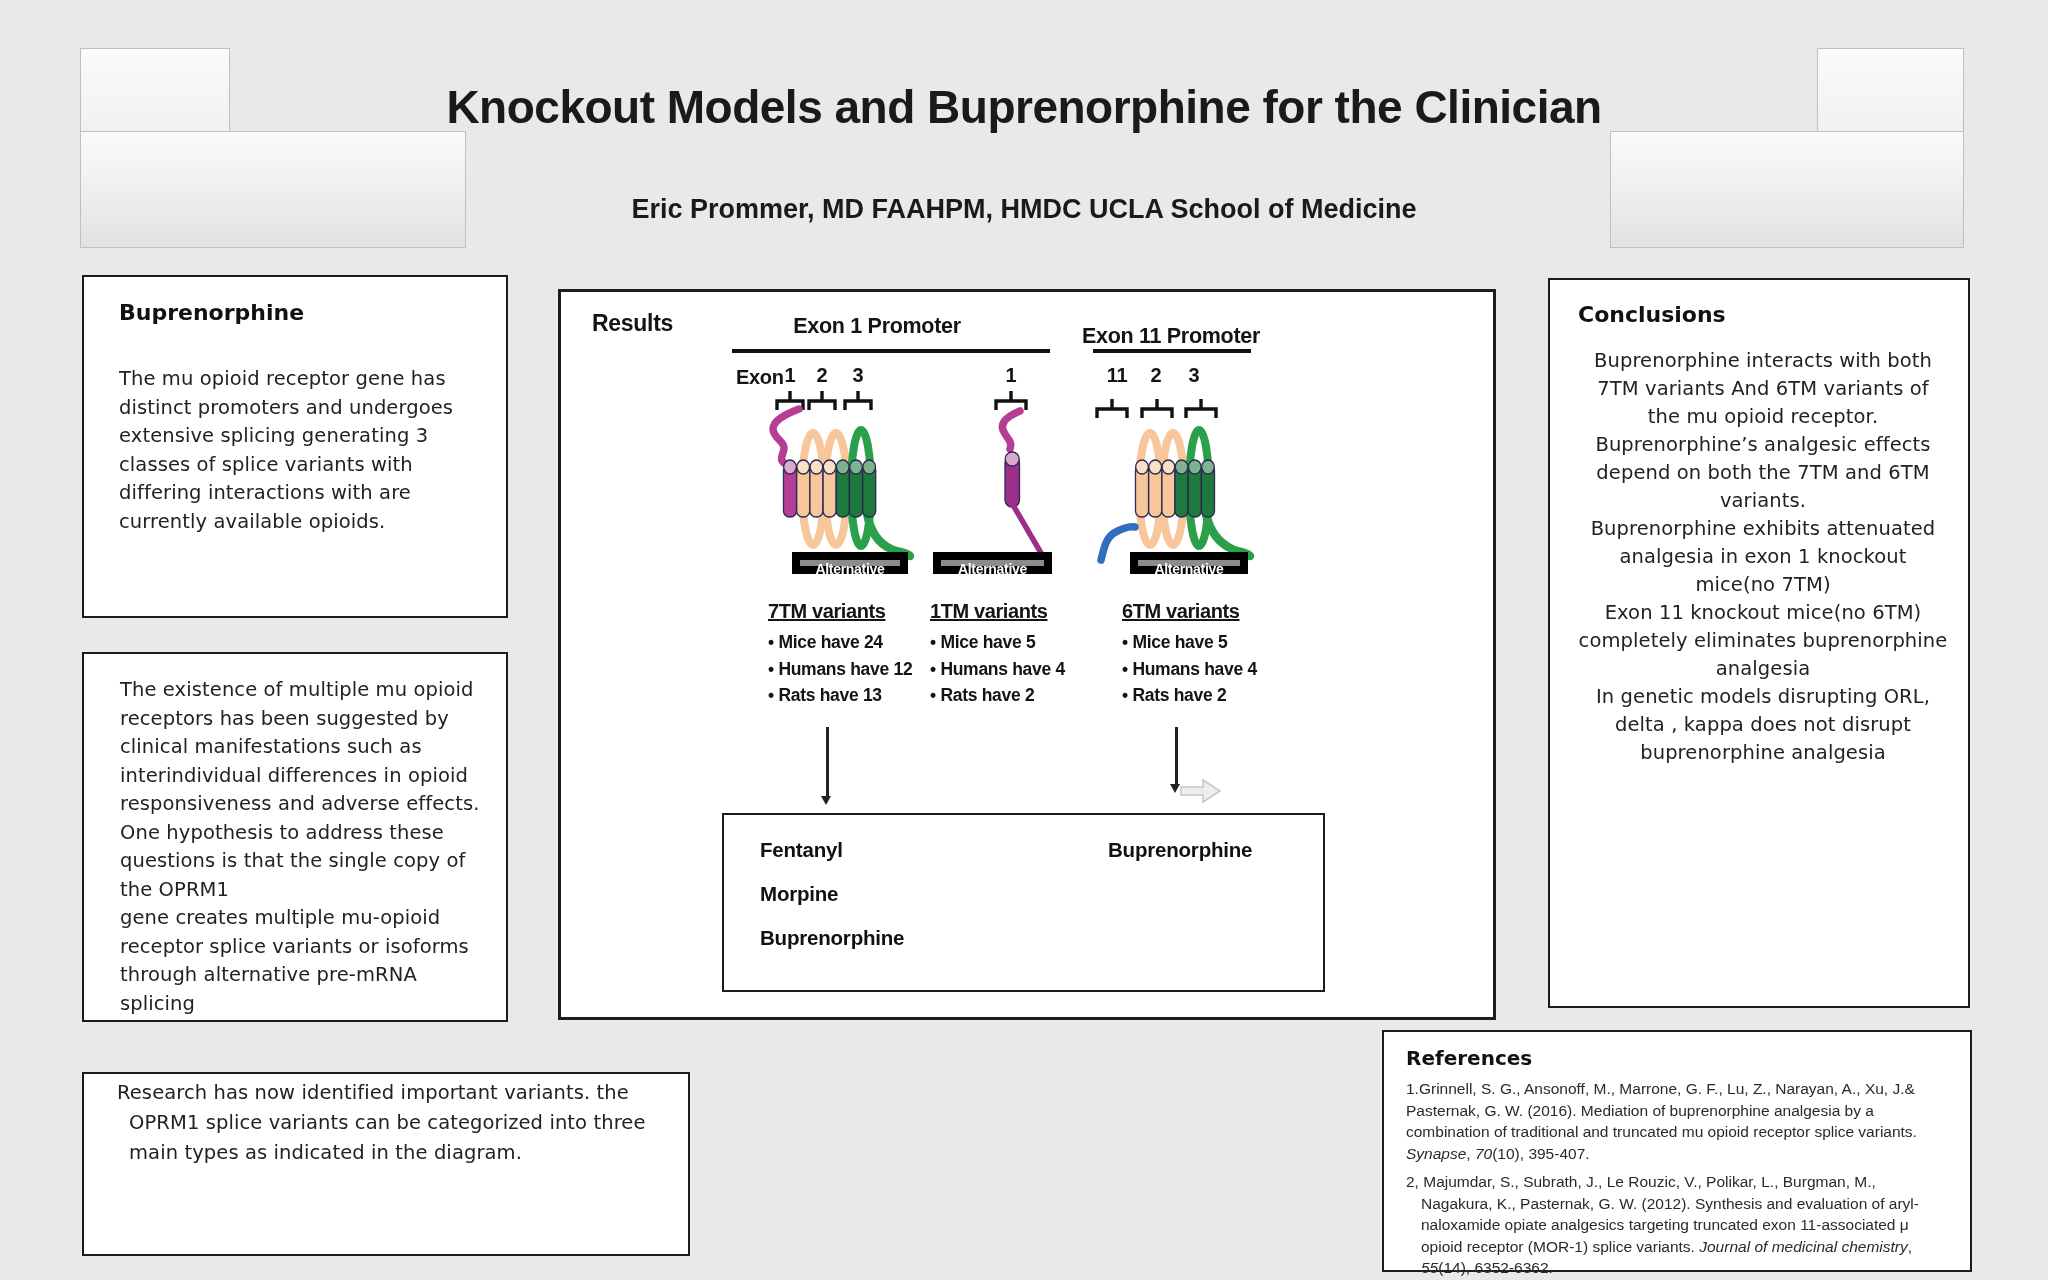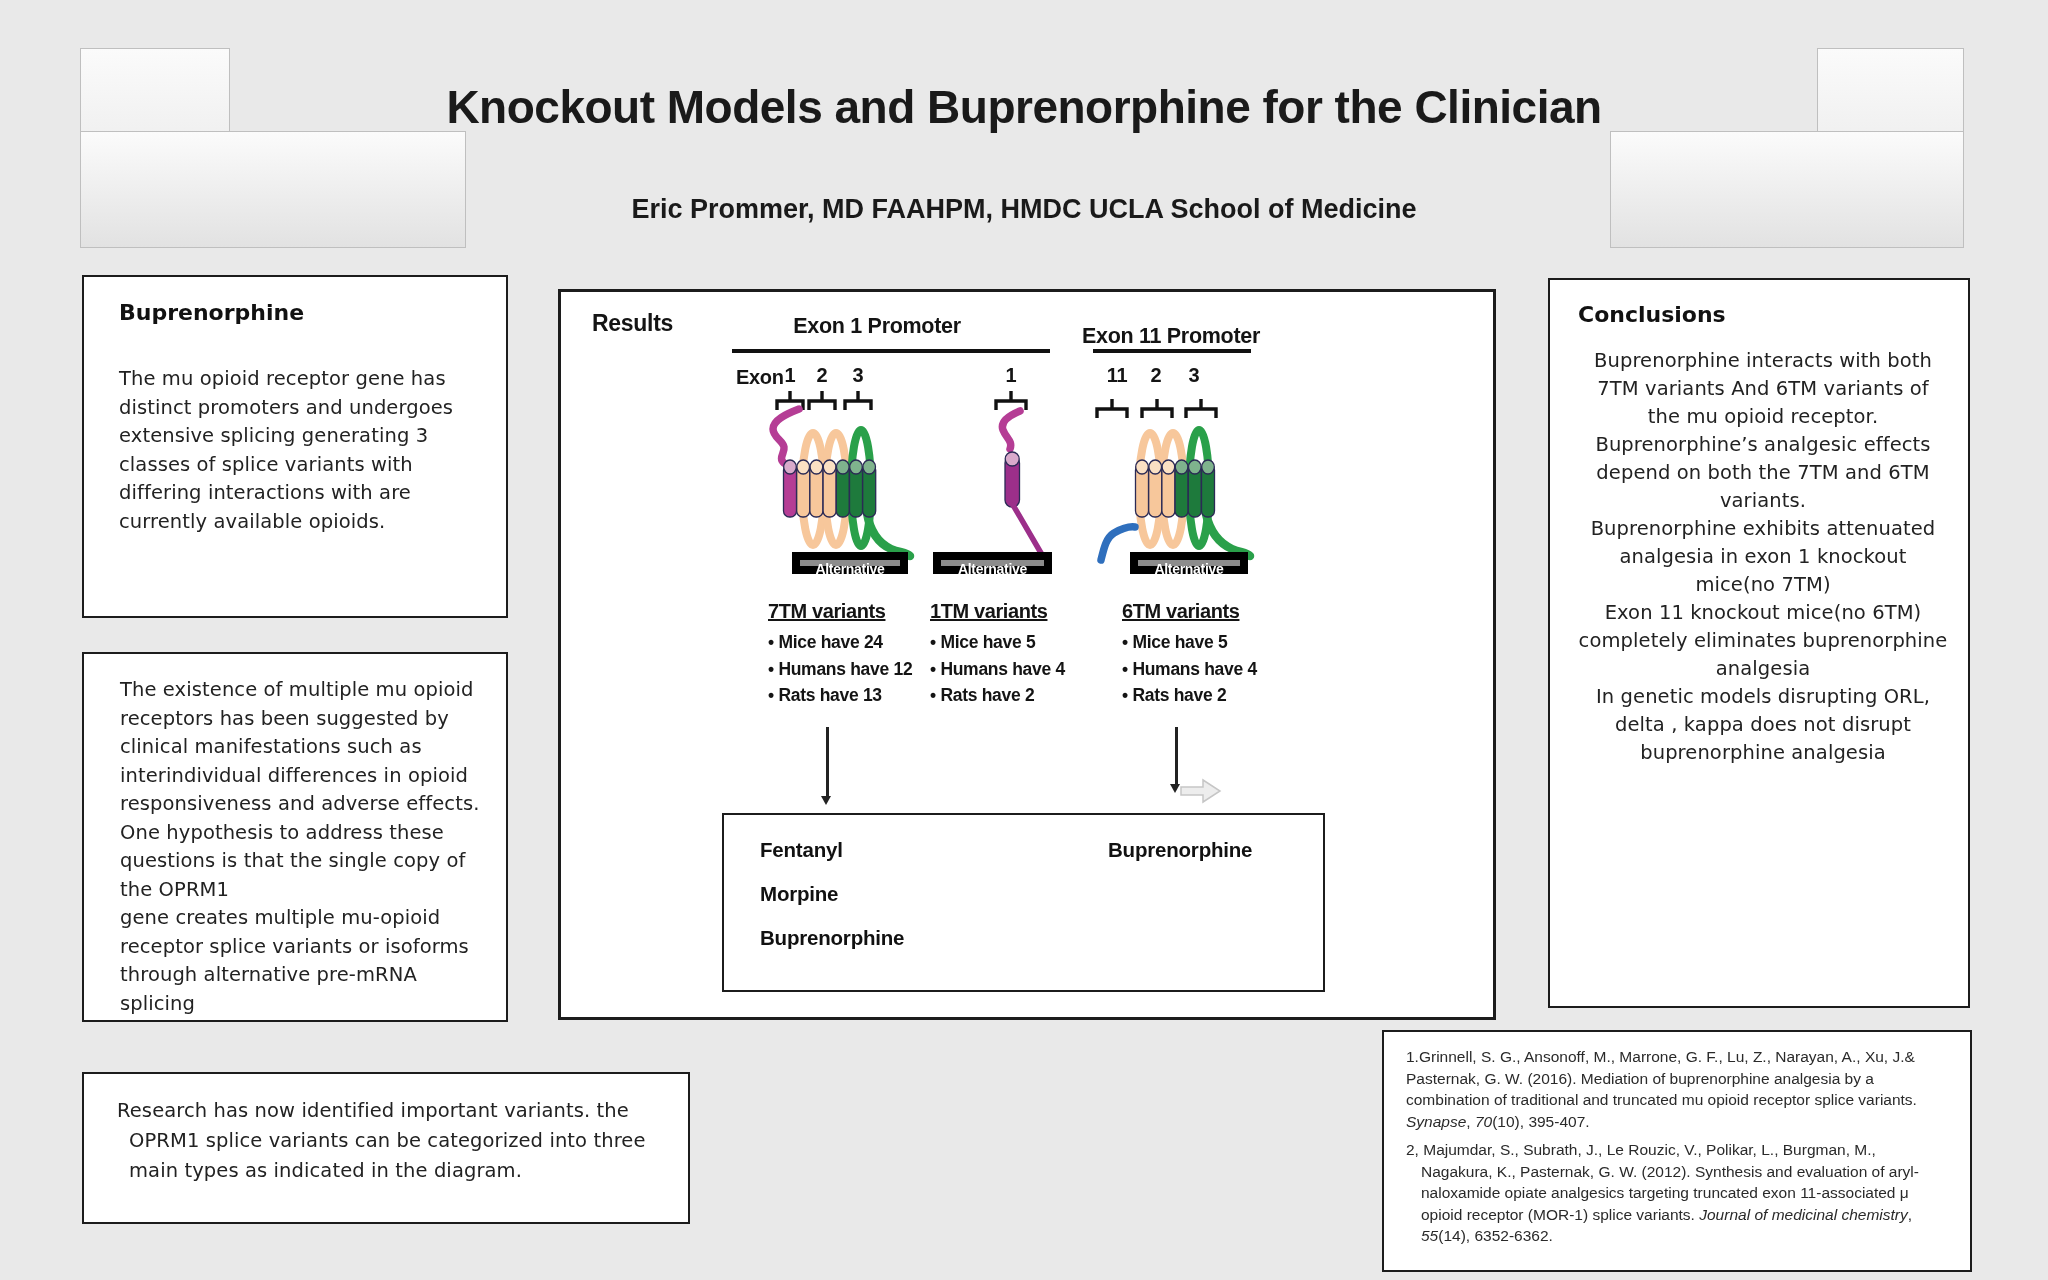--- a/index.html
+++ b/index.html
@@ -50,21 +50,21 @@
     <div class="body-text" style="margin-top:40px;">The mu opioid receptor gene has distinct promoters and undergoes extensive splicing generating 3 classes of splice variants with differing interactions with are currently available opioids.</div>
   </div>
 
   <div class="box" style="left:82px;top:652px;width:426px;height:370px;padding:22px 22px 13px 36px;">
     <div class="body-text">
       <p>The existence of multiple mu opioid receptors has been suggested by clinical manifestations such as interindividual differences in opioid responsiveness and adverse effects. One hypothesis to address these questions is that the single copy of the OPRM1</p>
       <p>gene creates multiple mu-opioid receptor splice variants or isoforms through alternative pre-mRNA splicing</p>
     </div>
   </div>
 
-  <div class="box" style="left:82px;top:1072px;width:608px;height:152px;padding:22px 26px 0 33px;">
+  <div class="box" style="left:82px;top:1072px;width:608px;height:184px;padding:4px 26px 0 33px;">
     <div class="body-text" style="line-height:30px;">
       <p style="padding-left:12px;text-indent:-12px;">Research has now identified important variants. the OPRM1 splice variants can be categorized into three main types  as indicated in the diagram.</p>
     </div>
   </div>
 
   <div class="box" style="left:558px;top:289px;width:938px;height:731px;border-width:3px;"></div>
 
   <div class="abs fig-label" style="left:592px;top:310px;font-size:23px;">Results</div>
 
   <div class="abs fig-label center-x" style="left:877px;top:314px;font-size:21.5px;white-space:nowrap;">Exon 1 Promoter</div>
@@ -200,19 +200,20 @@
     <div class="body-text" style="line-height:28px;">
       <p class="conc-p">Buprenorphine interacts with both 7TM variants And 6TM variants of the mu opioid receptor.</p>
       <p class="conc-p">Buprenorphine’s analgesic effects depend on both the 7TM and 6TM variants.</p>
       <p class="conc-p">Buprenorphine exhibits attenuated analgesia in exon 1 knockout mice(no 7TM)</p>
       <p class="conc-p">Exon 11 knockout mice(no 6TM) completely eliminates buprenorphine analgesia</p>
       <p class="conc-p">In genetic models disrupting ORL, delta , kappa does not disrupt buprenorphine analgesia</p>
     </div>
   </div>
 
   <div class="box" style="left:1382px;top:1030px;width:590px;height:242px;padding:14px 20px 0 22px;">
+    <div class="panel-heading" style="font-size:20px;margin-bottom:8px;">References</div>
     <div class="refs">
       <p><span>1.Grinnell, S. G., Ansonoff, M., Marrone, G. F., Lu, Z., Narayan, A., Xu, J.&amp; Pasternak, G. W. (2016). Mediation of buprenorphine analgesia by a combination of traditional and truncated mu opioid receptor splice variants. </span><span class="it">Synapse</span><span>, </span><span class="it">70</span><span>(10), 395-407.</span></p>
       <p class="hang"><span>2, Majumdar, S., Subrath, J., Le Rouzic, V., Polikar, L., Burgman, M., Nagakura, K.,  Pasternak, G. W. (2012). Synthesis and evaluation of aryl-naloxamide opiate analgesics targeting truncated exon 11-associated μ opioid receptor (MOR-1) splice variants. </span><span class="it">Journal of medicinal chemistry</span><span>, </span><span class="it">55</span><span>(14), 6352-6362.</span></p>
     </div>
   </div>
 
 </div>
 
 </body></html>

